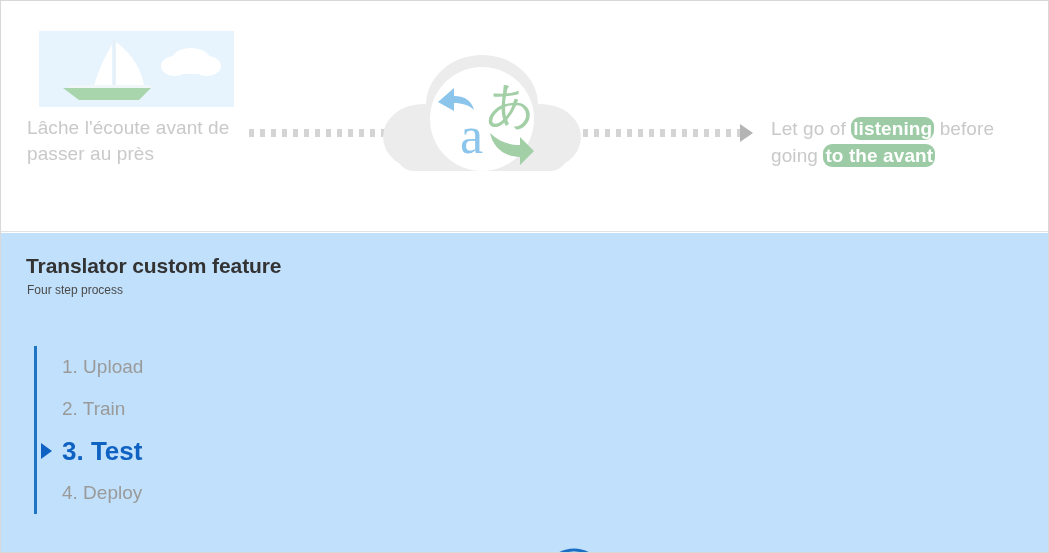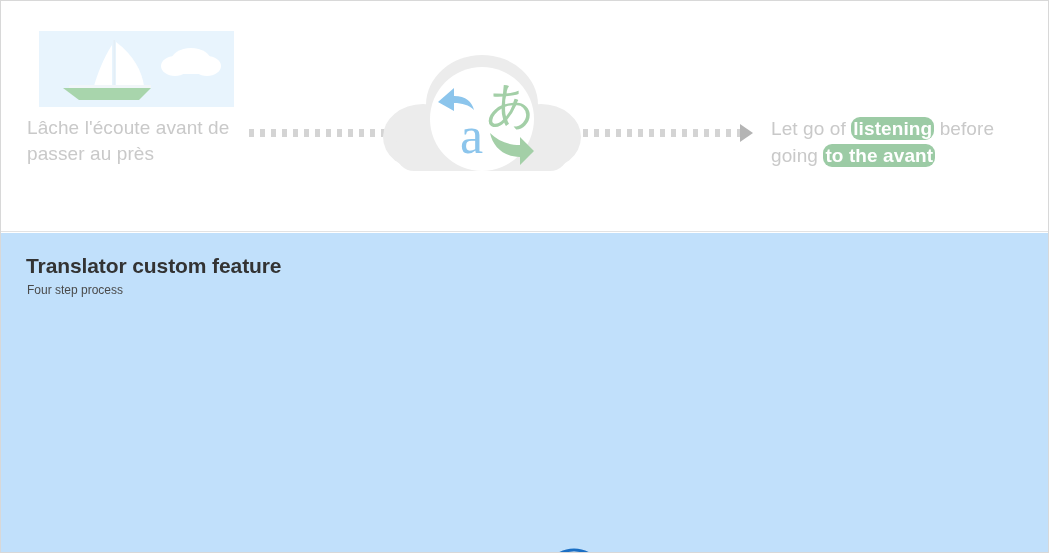--- a/index.html
+++ b/index.html
@@ -203,20 +203,37 @@
     <div class="arrowhead" id="arrow-right"></div>
 
     <div id="target-text"><span>Let go of </span><span class="hl">listening</span><span> before going </span><span class="hl">to the avant</span></div>
   </div>
 
   <div id="bottom-panel">
 
     <div id="panel-title">Translator custom feature</div>
     <div id="panel-subtitle">Four step process</div>
 
+    <div id="steps">
+      <div id="steps-rule"></div>
+
+    <div class="step">
+          <span>1. Upload</span>
+        </div>
+        <div class="step">
+          <span>2. Train</span>
+        </div>
+        <div class="step active">
+          <span class="step-marker"></span>
+          <span>3. Test</span>
+        </div>
+        <div class="step">
+          <span>4. Deploy</span>
+        </div>
+      </div>
 
     <div id="custom-model">
 
       <div id="cm-badge">
         <svg width="64" height="64" viewBox="0 0 64 64" xmlns="http://www.w3.org/2000/svg">
           <circle cx="32" cy="32" r="30" fill="#ffffff" stroke="#1b6fc4" stroke-width="3"></circle>
           <text x="26" y="21" font-family="'Liberation Serif',serif" font-size="16" fill="#1b6fc4">a</text>
           <line x1="10" y1="27" x2="54" y2="27" stroke="#3fa0e8" stroke-width="3"></line>
           <line x1="10" y1="33" x2="54" y2="33" stroke="#555555" stroke-width="3"></line>
           <line x1="10" y1="39" x2="54" y2="39" stroke="#3fa0e8" stroke-width="3"></line>

